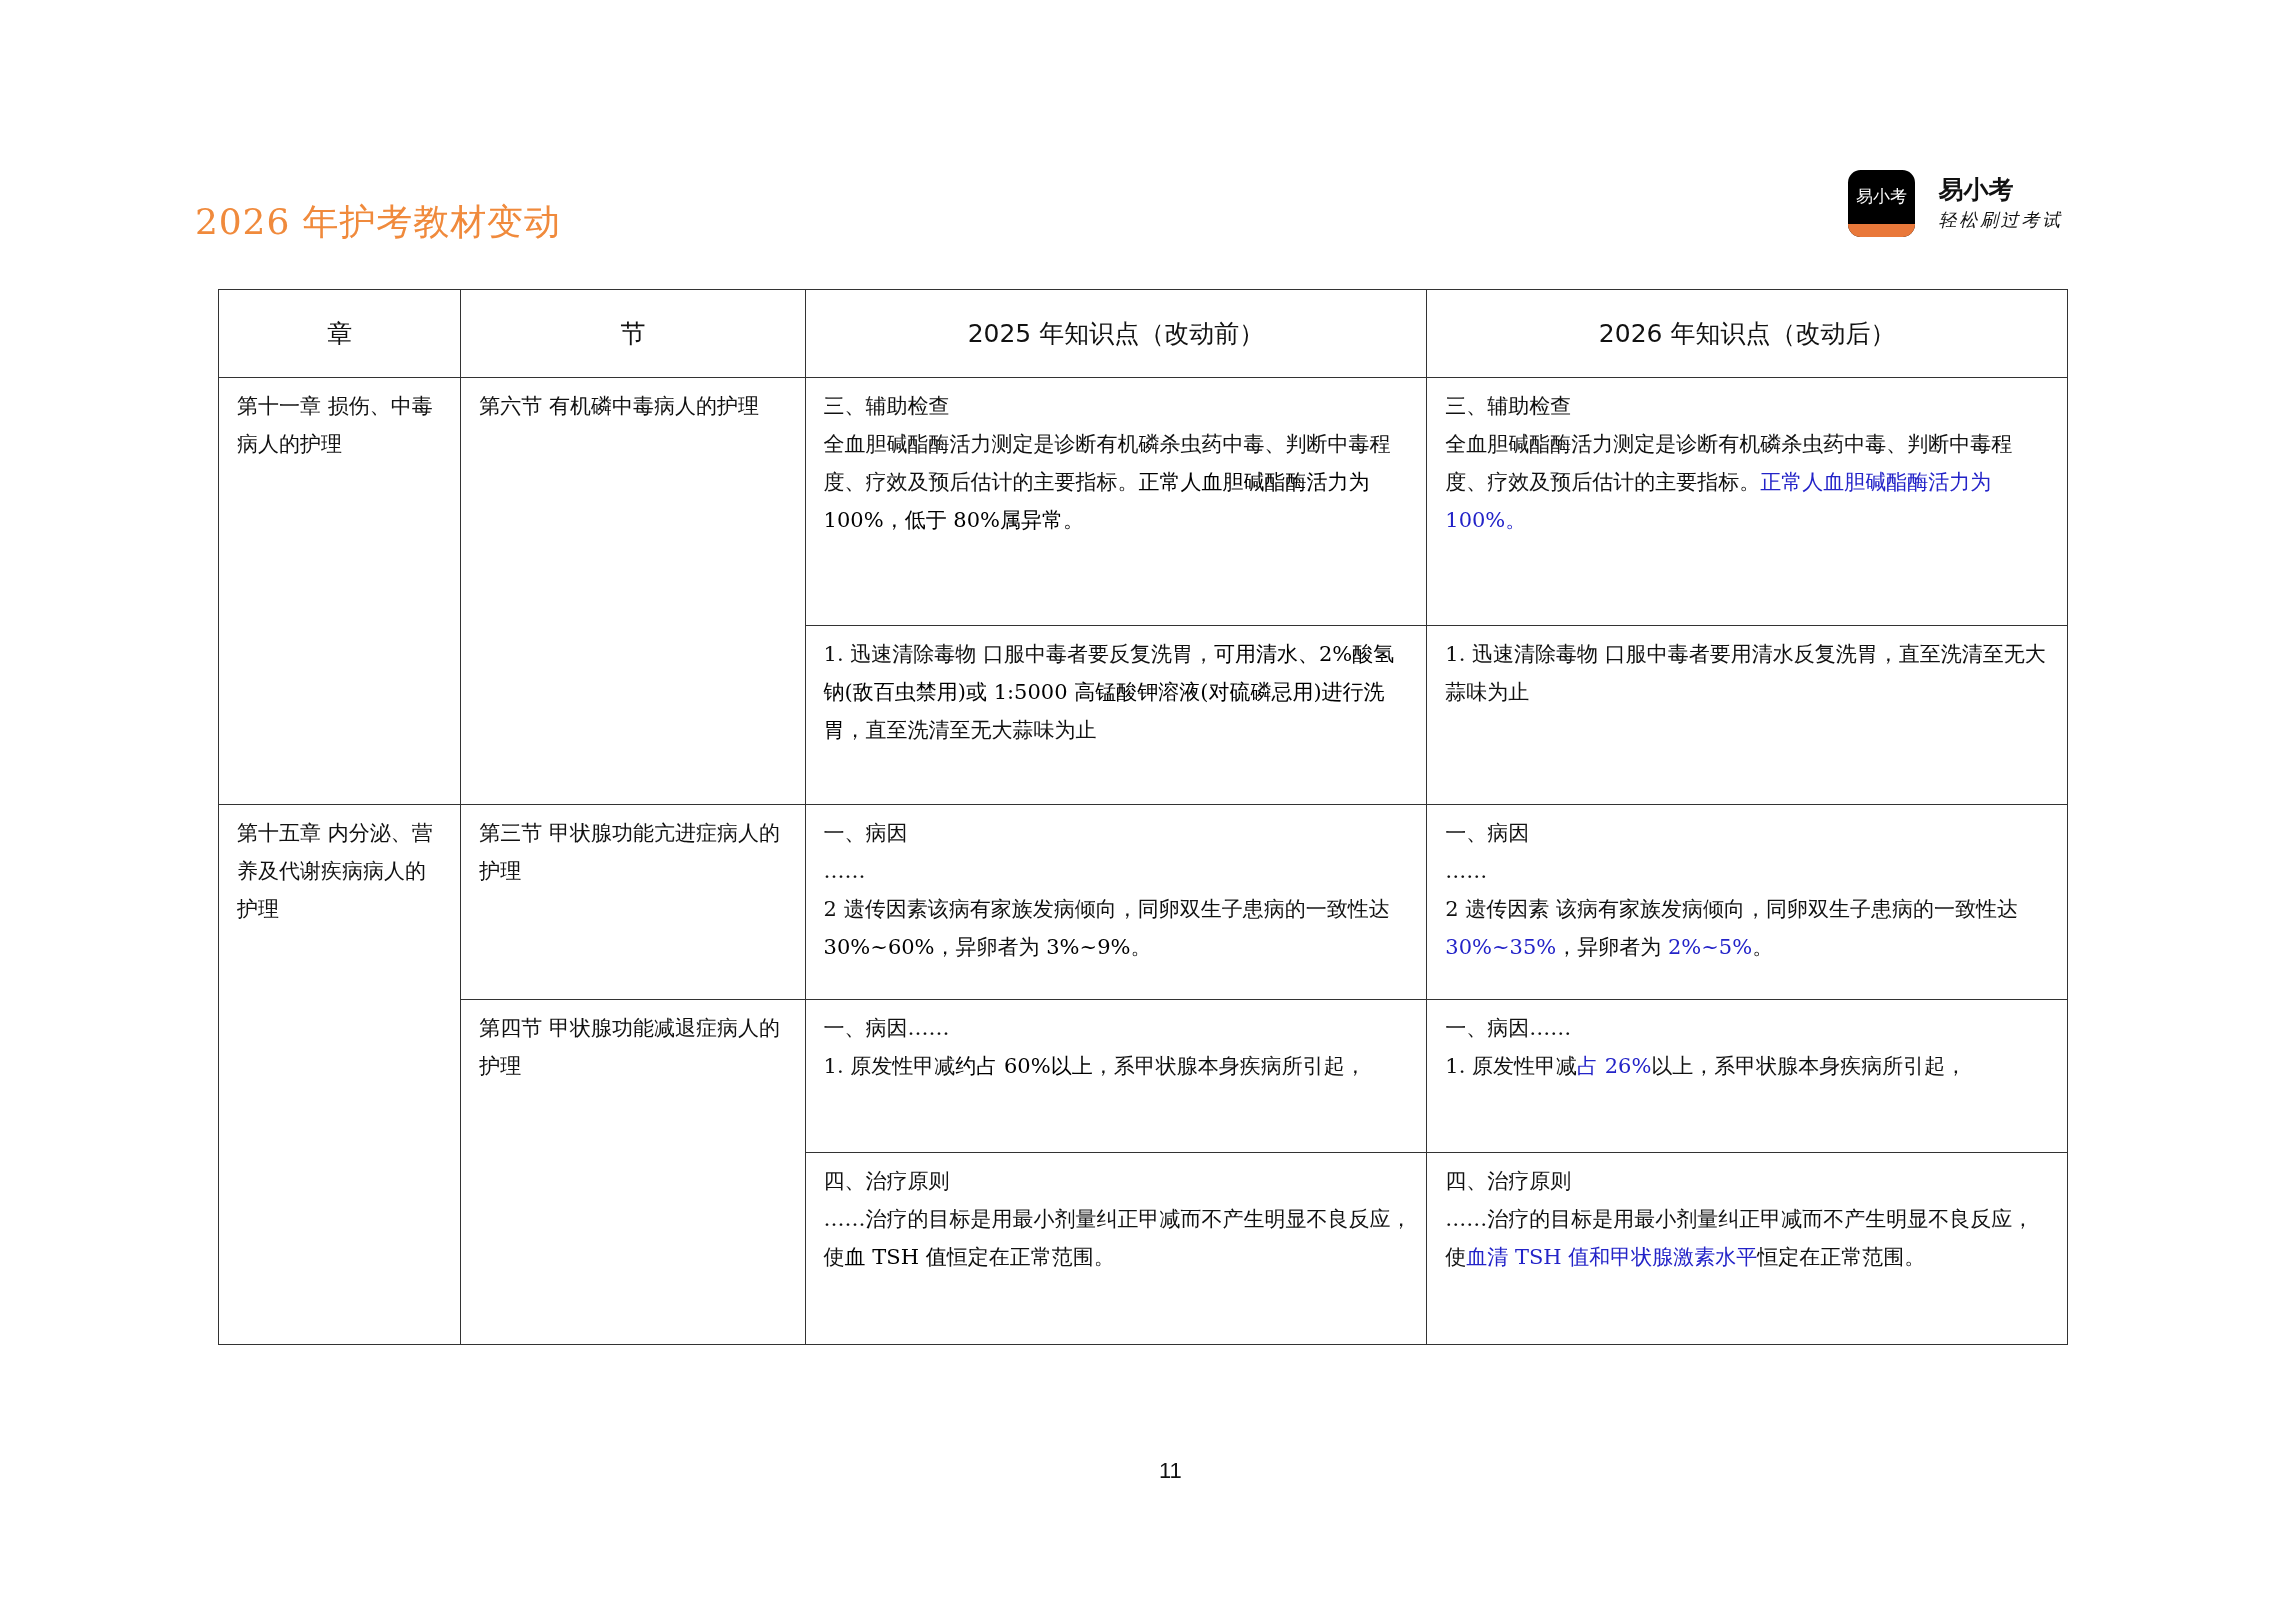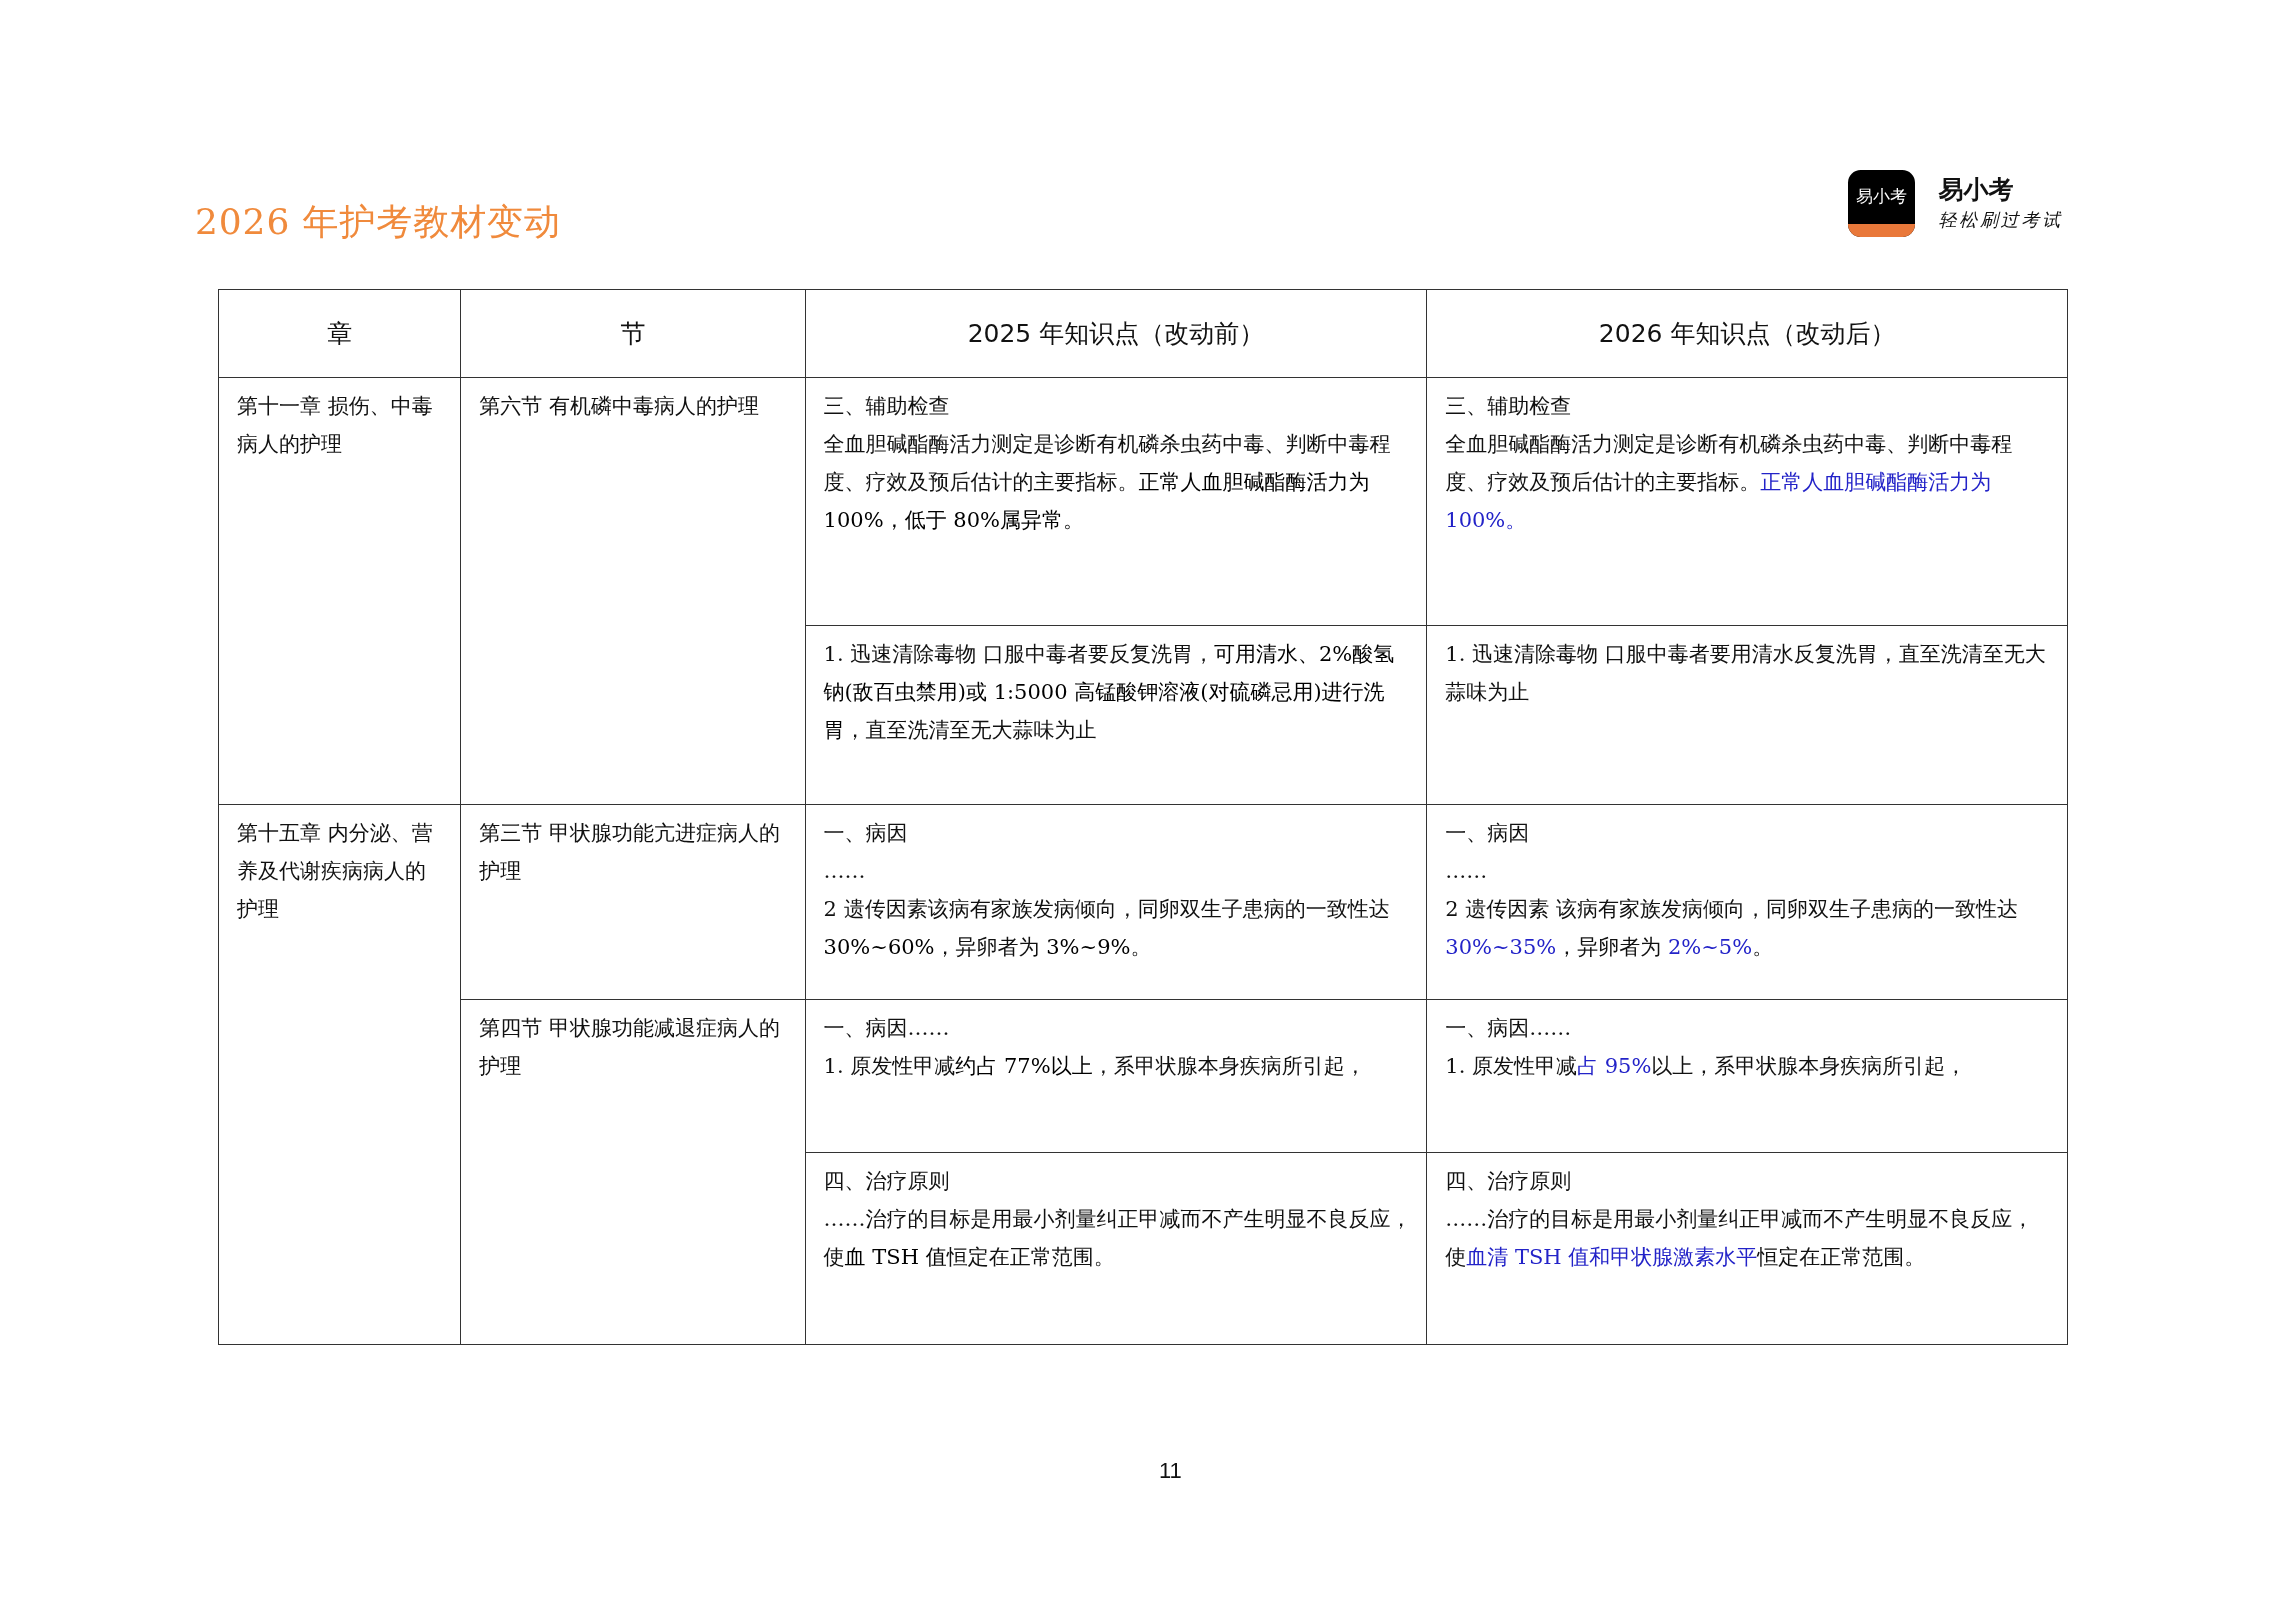--- a/index.html
+++ b/index.html
@@ -101,24 +101,24 @@
       <td>
           <div class="cell rich"><span class="black">一、病因</span><br><span class="black">……</span><br><span class="black">2 遗传因素  该病有家族发病倾向，同卵双生子患病的一致性达 </span><span class="blue">30%~35%</span><span class="black">，异卵者为 </span><span class="blue">2%~5%</span><span class="black">。</span></div>
         </td>
     </tr>
 
     <tr style="height:153px">
       <td rowspan="2">
         <div class="cell">第四节  甲状腺功能减退症病人的护理</div>
       </td>
       <td>
-          <div class="cell rich"><span class="black">一、病因……</span><br><span class="black">1. 原发性甲减</span><span class="red">约占 77%以上</span><span class="black">，系甲状腺本身疾病所引起，</span></div>
+          <div class="cell rich"><span class="black">一、病因……</span><br><span class="black">1. 原发性甲减</span><span class="red">约占 60%以上</span><span class="black">，系甲状腺本身疾病所引起，</span></div>
         </td>
       <td>
-          <div class="cell rich"><span class="black">一、病因……</span><br><span class="black">1. 原发性甲减</span><span class="blue">占 95%</span><span class="black">以上，系甲状腺本身疾病所引起，</span></div>
+          <div class="cell rich"><span class="black">一、病因……</span><br><span class="black">1. 原发性甲减</span><span class="blue">占 26%</span><span class="black">以上，系甲状腺本身疾病所引起，</span></div>
         </td>
     </tr>
     <tr style="height:192px">
       <td>
           <div class="cell rich"><span class="black">四、治疗原则</span><br><span class="black">……治疗的目标是用最小剂量纠正甲减而不产生明显不良反应，使</span><span class="red">血 TSH 值</span><span class="black">恒定在正常范围。</span></div>
         </td>
       <td>
           <div class="cell rich"><span class="black">四、治疗原则</span><br><span class="black">……治疗的目标是用最小剂量纠正甲减而不产生明显不良反应，使</span><span class="blue">血清 TSH 值和甲状腺激素水平</span><span class="black">恒定在正常范围。</span></div>
         </td>
     </tr>

